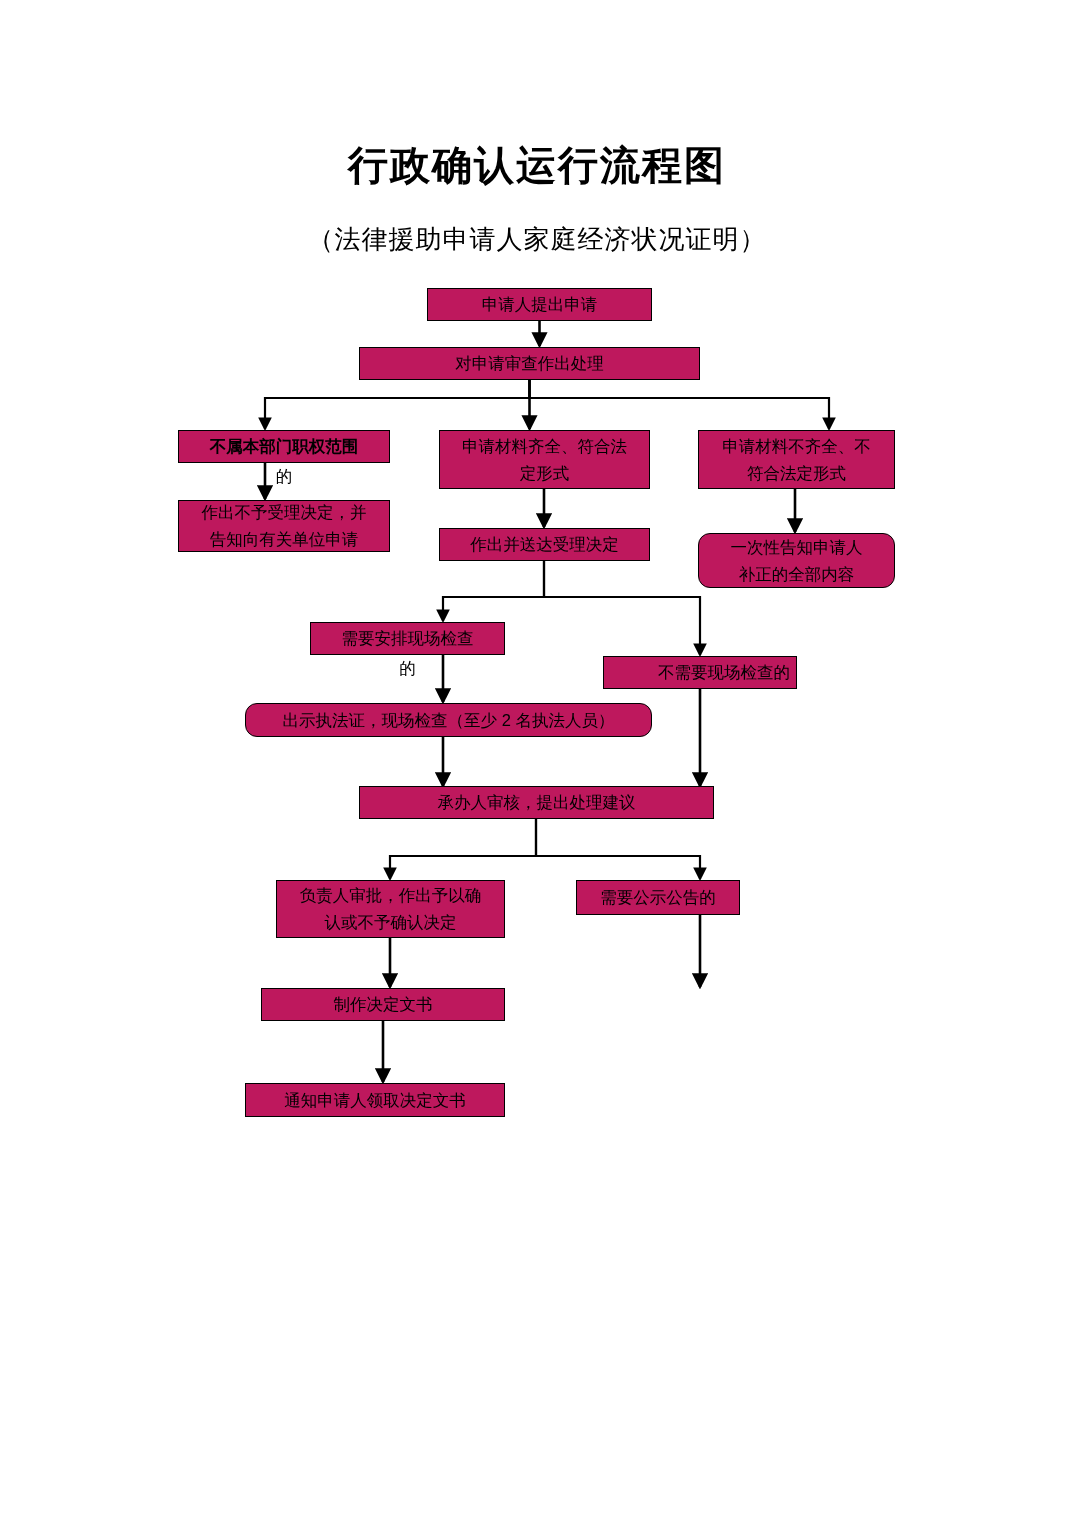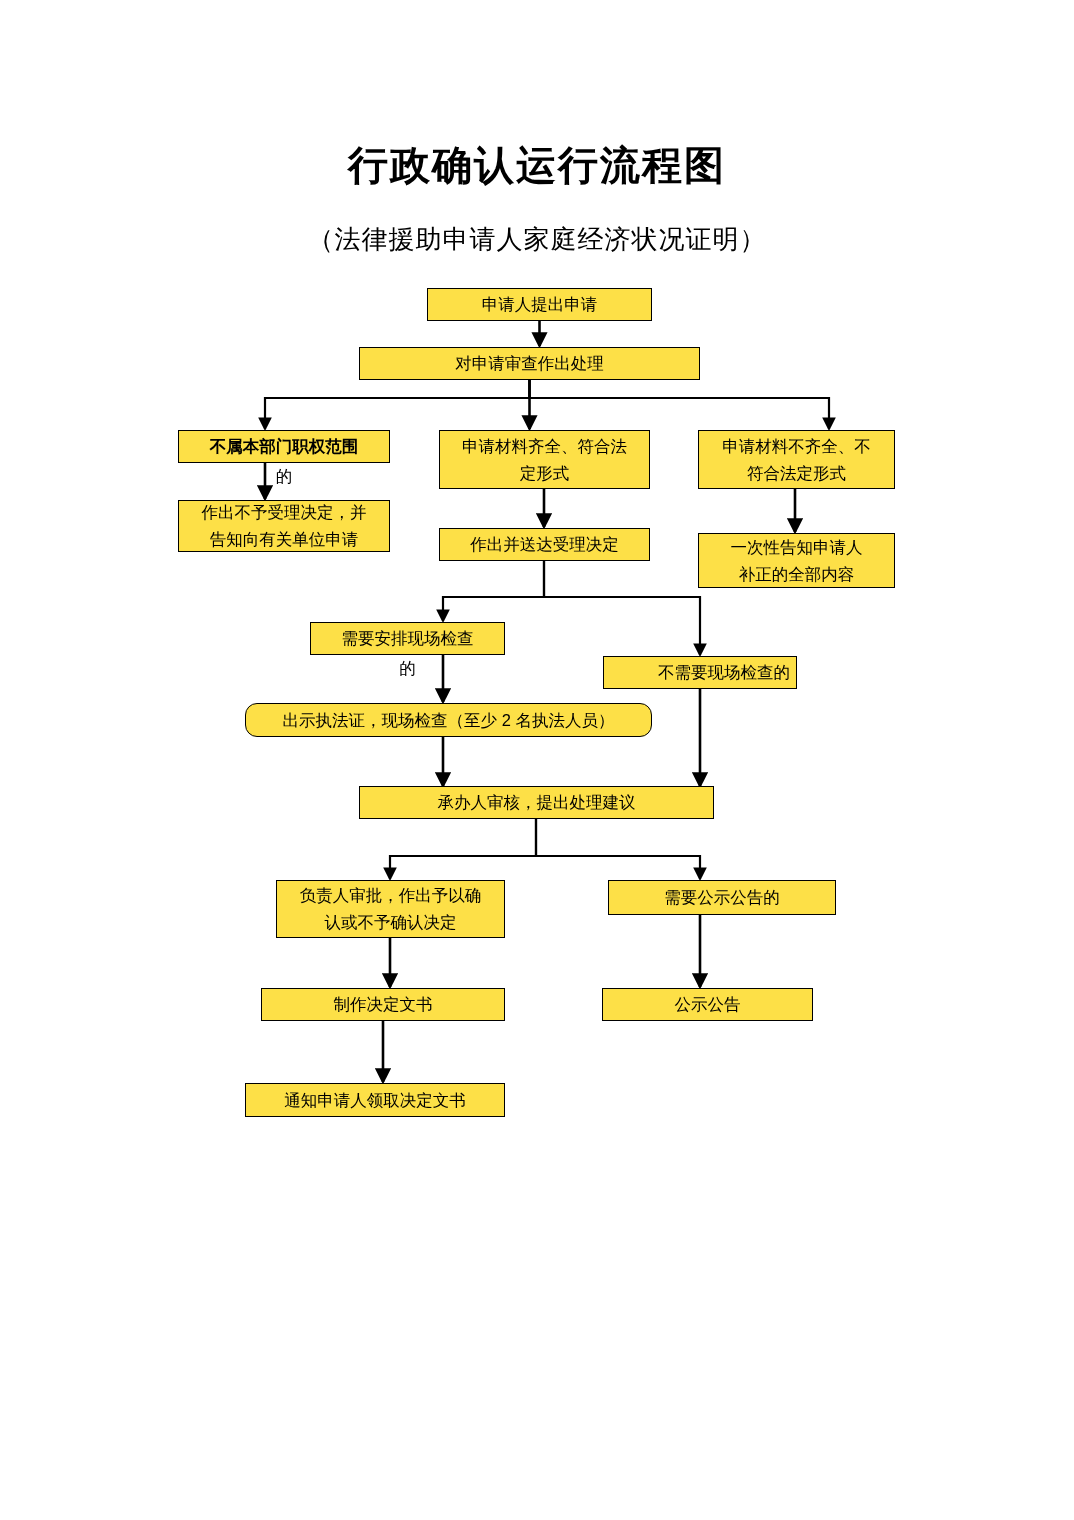--- a/index.html
+++ b/index.html
@@ -43,21 +43,21 @@
     left: 0;
     top: 0;
     width: 1074px;
     height: 1520px;
     pointer-events: none;
   }
   .node {
     position: absolute;
     box-sizing: border-box;
     border: 1.6px solid #000000;
-    background: #fde047;
+    background: #be185d;
     color: #000000;
     font-size: 16.5px;
     line-height: 27px;
     text-align: center;
     display: flex;
     align-items: center;
     justify-content: center;
     z-index: 3;
   }
   .node .txt {
@@ -161,21 +161,21 @@
 
   <div class="node" style="left:178px; top:500px; width:212px; height:52px;">
     <span class="txt">作出不予受理决定，并
 告知向有关单位申请</span>
   </div>
 
   <div class="node" style="left:439px; top:528px; width:211px; height:33px;">
     <span class="txt">作出并送达受理决定</span>
   </div>
 
-  <div class="node" style="left:698px; top:533px; width:197px; height:55px;">
+  <div class="node" style="left:698px; top:533px; width:197px; height:55px;border-radius:12px;">
     <span class="txt">一次性告知申请人
 补正的全部内容</span>
   </div>
 
   <div class="node overflow" style="left:310px; top:622px; width:195px; height:33px;">
     <span class="txt">需要安排现场检查</span>
   </div>
   <div class="dangle" style="left:310px; top:655px; width:195px;">
     <span>的</span>
   </div>
@@ -190,29 +190,26 @@
 
   <div class="node" style="left:359px; top:786px; width:355px; height:33px;">
     <span class="txt">承办人审核，提出处理建议</span>
   </div>
 
   <div class="node" style="left:276px; top:880px; width:229px; height:58px;">
     <span class="txt">负责人审批，作出予以确
 认或不予确认决定</span>
   </div>
 
-  <div class="node" style="left:608px; top:880px; width:228px; height:35px;">
+  <div class="node" style="left:576px; top:880px; width:164px; height:35px;">
     <span class="txt">需要公示公告的</span>
   </div>
 
   <div class="node" style="left:261px; top:988px; width:244px; height:33px;">
     <span class="txt">制作决定文书</span>
   </div>
 
-  <div class="node" style="left:602px; top:988px; width:211px; height:33px;">
-    <span class="txt">公示公告</span>
-  </div>
 
   <div class="node" style="left:245px; top:1083px; width:260px; height:34px;">
     <span class="txt">通知申请人领取决定文书</span>
   </div>
 
 </div>
 
 </body></html>

